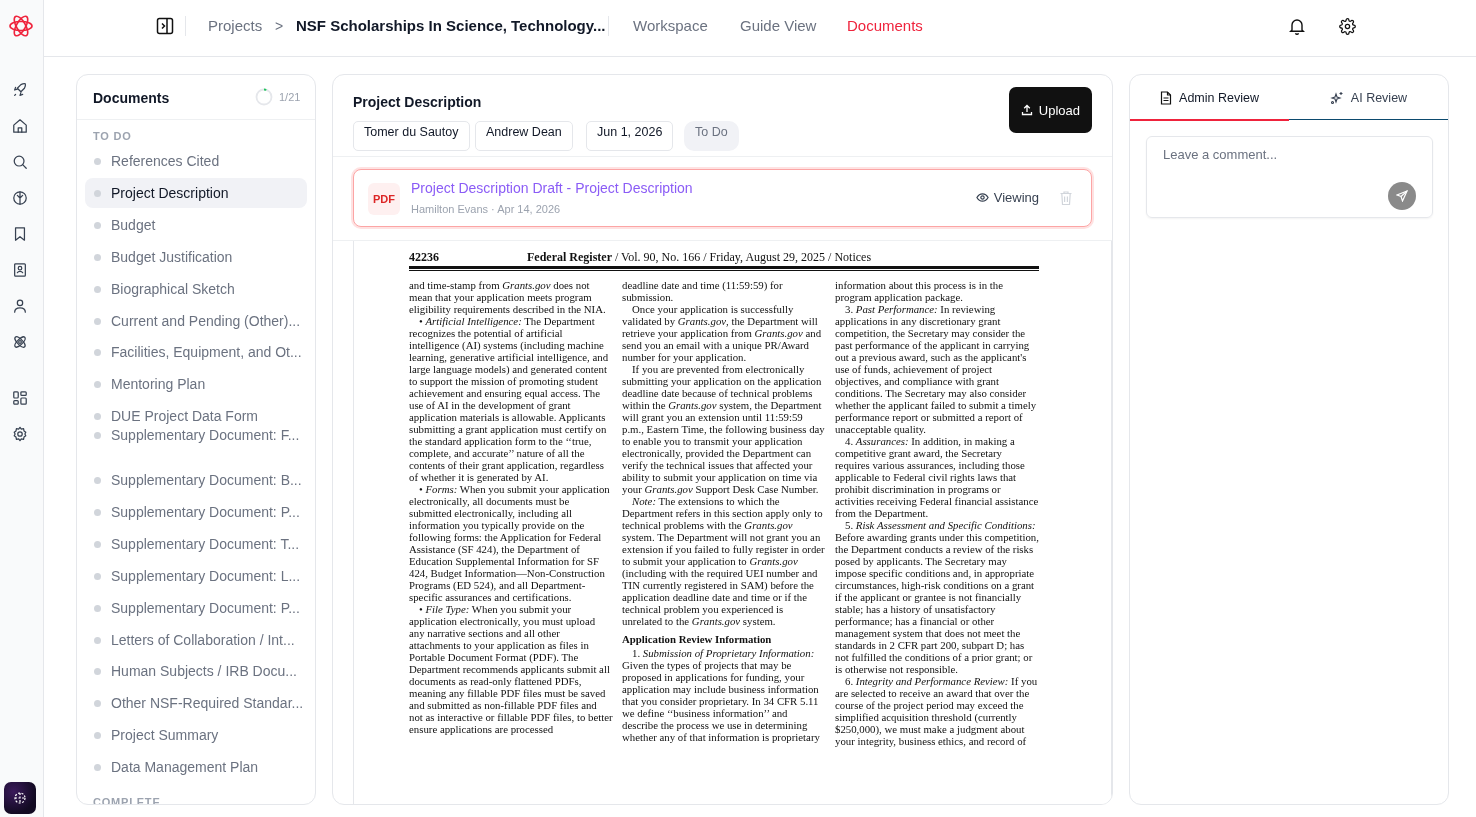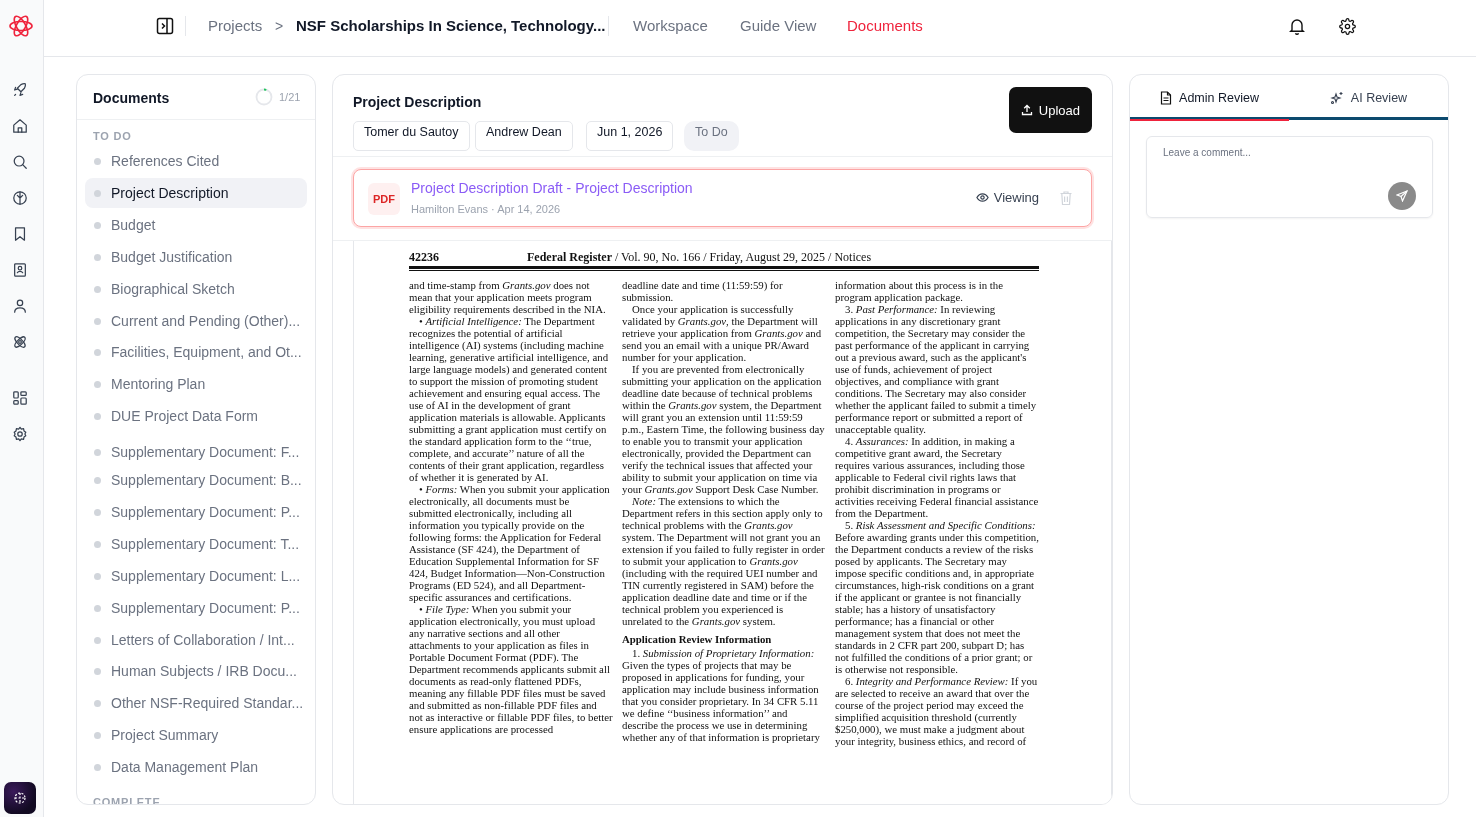--- a/index.html
+++ b/index.html
@@ -61,26 +61,26 @@
   .pdf-rule { position: absolute; left: 0; top: 25px; width: 630px; height: 3px; background: #111; }
   .pdf-rule2 { position: absolute; left: 0; top: 29px; width: 630px; height: 1px; background: #111; }
   .pdf-col { position: absolute; top: 38px; width: 204px; font-size: 10.8px; line-height: 12px; }
   .pdf-col p { margin: 0; text-indent: 10px; text-align: left; }
   .pdf-col p.noindent { text-indent: 0; }
   .pdf-col p.heading { text-indent: 0; font-weight: 700; margin-top: 6px; margin-bottom: 2px; }
   .pdf-col i { font-style: italic; }
 
   
   .review { position: absolute; left: 1129px; top: 74px; width: 320px; height: 731px; border: 1px solid #e5e7eb; border-radius: 12px; background:#fff; overflow:hidden; }
-  .review .tabs { position: absolute; left: 0; top: 0; right: 0; height: 45px; border-bottom: 3px solid #0c4a6e; }
+  .review .tabs { position: absolute; left: 0; top: 0; right: 0; height: 45px; border-bottom: 1px solid #0c4a6e; }
   .review .tab { position: absolute; top: 0; height: 45px; width: 159px; display:flex; align-items:center; justify-content:center; gap:7px; font-size: 12.5px; color:#374151; cursor:pointer; }
   .review .tab.active { color: #111827; }
   .review .tab.active::after { content:""; position:absolute; left:0; right:0; bottom:-1px; height:2px; background:#ef233c; }
   .comment-box { position: absolute; left: 16px; top: 61px; width: 287px; height: 82px; border: 1px solid #e5e7eb; border-radius: 6px; box-shadow: 0 1px 2px rgba(0,0,0,0.05); }
-  .comment-box textarea { position:absolute; left:0; top:0; width:100%; height:100%; border:none; outline:none; resize:none; background:transparent; padding: 10px 16px; font-family: "Liberation Sans", "DejaVu Sans", sans-serif; font-size: 10px; color:#111; }
+  .comment-box textarea { position:absolute; left:0; top:0; width:100%; height:100%; border:none; outline:none; resize:none; background:transparent; padding: 10px 16px; font-family: "Liberation Sans", "DejaVu Sans", sans-serif; font-size: 13px; color:#111; }
   .comment-box textarea::placeholder { color:#6b7280; }
   .send-btn { position:absolute; right: 16px; top: 45px; width: 28px; height: 28px; border-radius: 50%; background: #8a8a8a; display:flex; align-items:center; justify-content:center; cursor:pointer; }
   .no-comments { position: absolute; left: 0; right: 0; top: 193px; text-align:center; font-size: 14px; color: #9ca3af; }
 </style>
 </head>
 <body>
 
 <div class="app">
 
   <div class="rail">
@@ -232,21 +232,21 @@
           <span class="lbl">Facilities, Equipment, and Ot...</span>
         </div>
         <div class="doc-item" style="top: 294.3px;">
           <span class="dot"></span>
           <span class="lbl">Mentoring Plan</span>
         </div>
         <div class="doc-item" style="top: 326.2px;">
           <span class="dot"></span>
           <span class="lbl">DUE Project Data Form</span>
         </div>
-        <div class="doc-item" style="top: 362px; text-align: right;">
+        <div class="doc-item" style="top: 345px; text-align: right;">
           <span class="dot"></span>
           <span class="lbl">Supplementary Document: F...</span>
         </div>
         <div class="doc-item" style="top: 390px;">
           <span class="dot"></span>
           <span class="lbl">Supplementary Document: B...</span>
         </div>
         <div class="doc-item" style="top: 421.9px;">
           <span class="dot"></span>
           <span class="lbl">Supplementary Document: P...</span>

